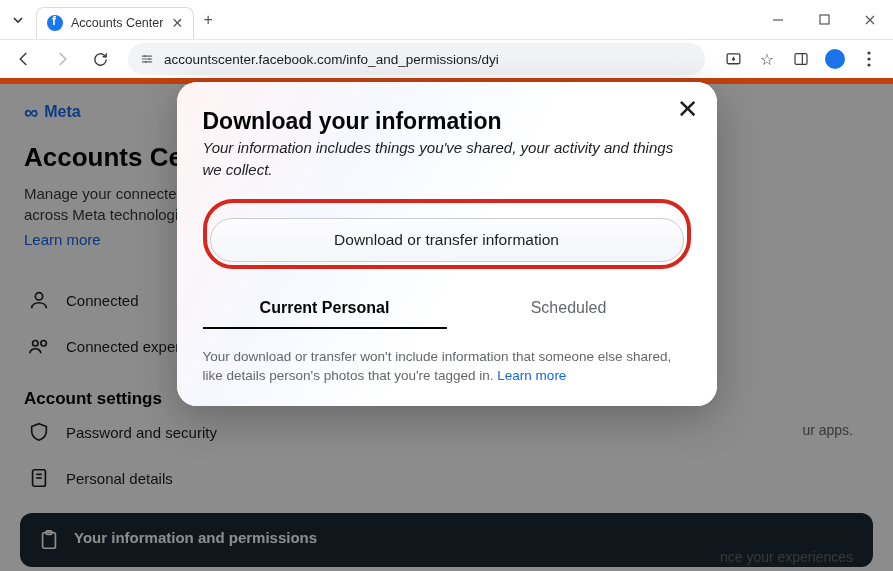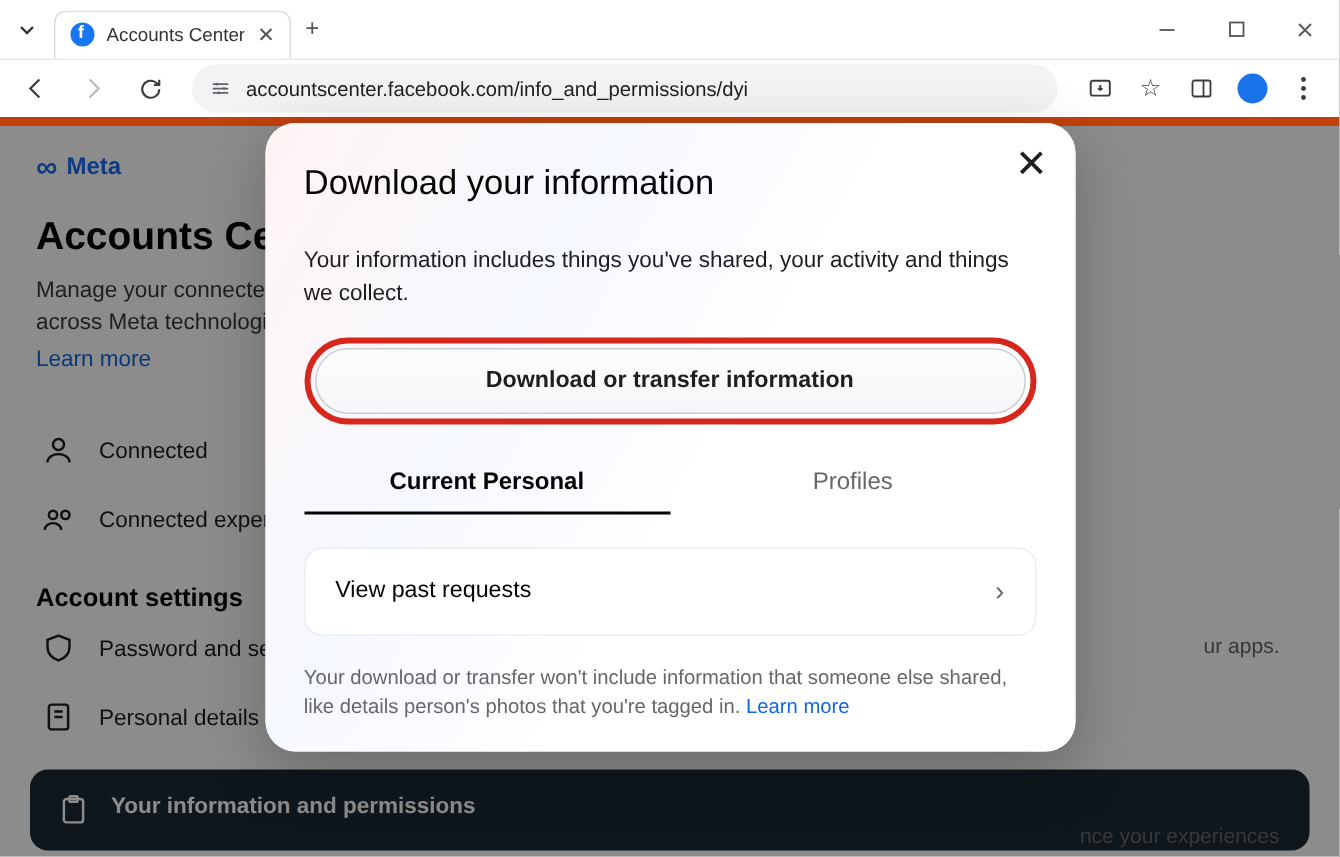--- a/index.html
+++ b/index.html
@@ -41,24 +41,24 @@
   .selected-side { background:#1c2b33; color:#fff; border-radius:12px; margin:12px -4px 0; padding:16px 18px; display:flex; gap:14px; font-size:15px; font-weight:600;}
   .small-gray { position:absolute; right:40px; color:#65676B; font-size:14px;text-align:right;}
 
   
   .scrim { position:absolute; top:84px; left:0; right:0; bottom:0; background:rgba(0,0,0,0.45);}
 
   
   .modal { position:absolute; top:82px; left:50%; transform:translateX(-50%); width:540px; background:#fff; border-radius:20px; padding:24px 26px 20px; box-shadow:0 12px 40px rgba(0,0,0,0.25);}
   .modal::before{content:"";position:absolute;inset:0;border-radius:20px;background:linear-gradient(120deg,#fff4f4 0%,#f6f8ff 30%,#ffffff 55%);z-index:-1;}
   .close-x { position:absolute; top:14px; right:18px; font-size:26px; line-height:1; color:#1c1e21; }
-  .m-title { font-size:23px; font-weight:400; color:#050505; margin-top:2px;}
-  .m-p { font-size:15px; color:#1c1e21; margin-top:28px; line-height:1.45;}
+  .m-title { font-size:23px; font-weight:700; color:#050505; margin-top:2px;}
+  .m-p { font-size:15px; color:#1c1e21; margin-top:2px; line-height:1.45;font-style:italic;}
   .cta-wrap { margin-top:18px; border:4px solid #d7261c; border-radius:30px; padding:3px;}
-  .cta-btn { width:100%; height:44px; border-radius:22px; border:1px solid #c9ccd1; background:linear-gradient(#fdfdff,#f5f6f9); font-size:15.5px; color:#1c1e21; font-weight:700; cursor:pointer;}
+  .cta-btn { width:100%; height:44px; border-radius:22px; border:1px solid #c9ccd1; background:linear-gradient(#fdfdff,#f5f6f9); font-size:15.5px; color:#1c1e21; font-weight:400; cursor:pointer;margin-top:12px;}
   .tabs { display:flex; margin-top:20px;}
   .tab-h { flex:1; text-align:center; font-size:16px; color:#65676B; padding:10px 0; }
   .tab-h.active { color:#050505; font-weight:600; border-bottom:2px solid #050505;}
   .past-row { margin-top:22px; background:#fff; border:1px solid #eceef0; border-radius:12px; padding:18px 20px; display:flex; align-items:center; justify-content:space-between; font-size:15.5px; color:#050505;}
   .disclaimer { margin-top:18px; font-size:13.5px; color:#65676B; line-height:1.45;}
   .disclaimer a { color:#1267e2; text-decoration:none;}
   .chev{color:#65676B;font-size:18px;}
   svg{display:block}
 </style>
 </head>
@@ -208,22 +208,18 @@
 
 <div class="modal">
   <div class="close-x">✕</div>
   <div class="m-title">Download your information</div>
   <p class="m-p">Your information includes things you've shared, your activity and things we collect.</p>
   <div class="cta-wrap">
     <button class="cta-btn">Download or transfer information</button>
   </div>
   <div class="tabs">
     <div class="tab-h active">Current Personal</div>
-    <div class="tab-h">Profiles</div>
-  </div>
-  <div class="past-row">
-    <span>View past requests</span>
-    <span class="chev">›</span>
+    <div class="tab-h">Scheduled</div>
   </div>
   <p class="disclaimer">
     <span>Your download or transfer won't include information that someone else shared, like details person's photos that you're tagged in. </span><a href="#">Learn more</a>
   </p>
 </div>
 
 </body></html>

